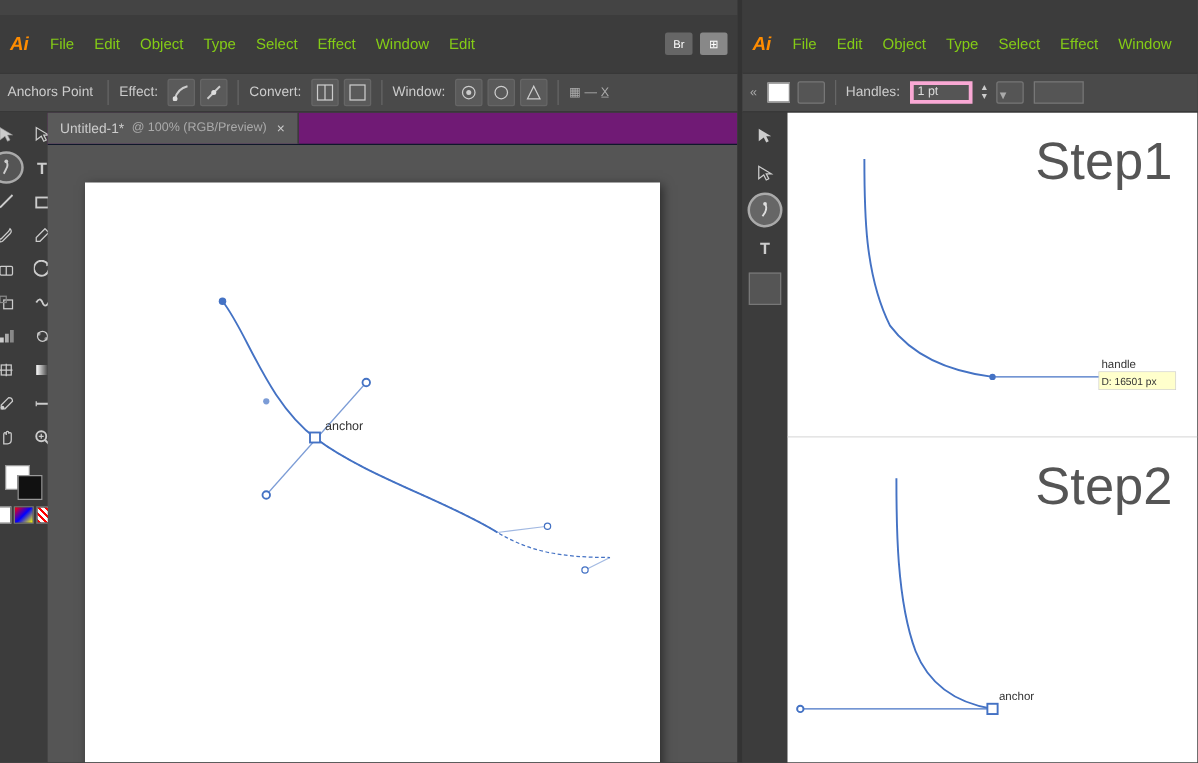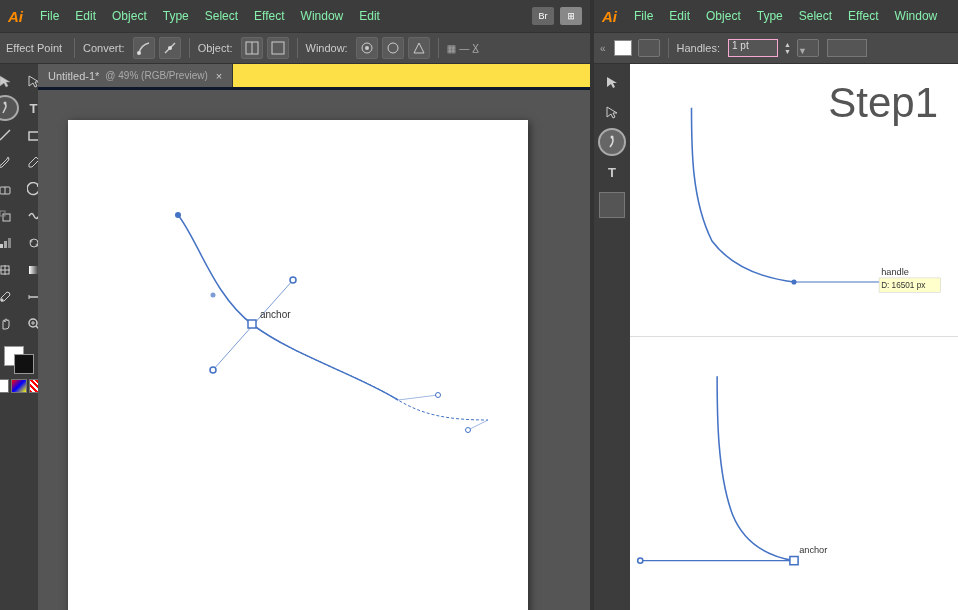--- a/index.html
+++ b/index.html
@@ -1,36 +1,37 @@
 <!DOCTYPE html>
 <html><head>
   <meta charset="utf-8">
   <style>
     * { margin: 0; padding: 0; box-sizing: border-box; }
     body { width: 958px; height: 610px; overflow: hidden; font-family: Arial, sans-serif; background: #444; display: flex; flex-direction: column; }
 
     
     .menu-bar {
-      height: 32px;
+      height: 46px;
       background: #3c3c3c;
       display: flex;
       align-items: center;
       padding: 0 8px;
       gap: 2px;
       flex-shrink: 0;
+      margin-top: 12px;
     }
     .menu-bar .ai-logo {
       color: #ff8c00;
       font-weight: bold;
       font-size: 15px;
       font-style: italic;
       margin-right: 8px;
     }
     .menu-item {
-      color: #86efac;
+      color: #84cc16;
       font-size: 12px;
       padding: 2px 7px;
       cursor: pointer;
       border-radius: 2px;
     }
 
     
     .toolbar {
       height: 32px;
       background: #4a4a4a;
@@ -59,24 +60,24 @@
     }
     .toolbar-separator {
       width: 1px; height: 20px;
       background: #666;
       margin: 0 4px;
     }
 
     
     .tab-bar {
       height: 26px;
-      background: #fde047;
+      background: #701a75;
       display: flex;
       align-items: stretch;
-      border-bottom: 3px solid #0f172a;
+      border-bottom: 1px solid #0f172a;
     }
     .tab {
       display: flex;
       align-items: center;
       padding: 0 10px;
       font-size: 11px;
       color: #ccc;
       background: #5a5a5a;
       border-right: 1px solid #333;
       cursor: pointer;
@@ -183,38 +184,38 @@
 
     <div style="margin-left:auto; width:22px; height:18px; background:#666; border-radius:2px; display:flex; align-items:center; justify-content:center;">
       <span style="color:#fff; font-size:9px;">Br</span>
     </div>
     <div style="margin-left:4px; width:22px; height:18px; background:#888; border-radius:2px; display:flex; align-items:center; justify-content:center;">
       <span style="color:#fff; font-size:9px;">⊞</span>
     </div>
   </div>
 
   <div class="toolbar">
-    <span class="toolbar-label">Effect Point</span>
+    <span class="toolbar-label">Anchors Point</span>
+    <div class="toolbar-separator"></div>
+    <span class="toolbar-label">Effect:</span>
+
+    <div class="toolbar-btn">
+      <svg width="14" height="14" viewBox="0 0 14 14">
+          <path d="M2,12 Q4,4 12,2" stroke="#ccc" stroke-width="1.5" fill="none"></path>
+          <circle cx="2" cy="12" r="2" fill="#ddd"></circle>
+        </svg>
+    </div>
+    <div class="toolbar-btn">
+      <svg width="14" height="14" viewBox="0 0 14 14">
+          <path d="M2,12 L12,2" stroke="#ccc" stroke-width="1.5" fill="none"></path>
+          <circle cx="7" cy="7" r="2" fill="#ddd"></circle>
+        </svg>
+    </div>
     <div class="toolbar-separator"></div>
     <span class="toolbar-label">Convert:</span>
-
-    <div class="toolbar-btn">
-      <svg width="14" height="14" viewBox="0 0 14 14">
-          <path d="M2,12 Q4,4 12,2" stroke="#ccc" stroke-width="1.5" fill="none"></path>
-          <circle cx="2" cy="12" r="2" fill="#ddd"></circle>
-        </svg>
-    </div>
-    <div class="toolbar-btn">
-      <svg width="14" height="14" viewBox="0 0 14 14">
-          <path d="M2,12 L12,2" stroke="#ccc" stroke-width="1.5" fill="none"></path>
-          <circle cx="7" cy="7" r="2" fill="#ddd"></circle>
-        </svg>
-    </div>
-    <div class="toolbar-separator"></div>
-    <span class="toolbar-label">Object:</span>
     <div class="toolbar-btn">
       <svg width="14" height="14" viewBox="0 0 14 14">
           <rect x="1" y="1" width="12" height="12" stroke="#ccc" stroke-width="1" fill="none"></rect>
           <line x1="7" y1="1" x2="7" y2="13" stroke="#ccc" stroke-width="1"></line>
         </svg>
     </div>
     <div class="toolbar-btn">
       <svg width="14" height="14" viewBox="0 0 14 14">
           <rect x="1" y="1" width="12" height="12" stroke="#ccc" stroke-width="1" fill="none"></rect>
         </svg>
@@ -400,21 +401,21 @@
           <div style="width:100%;height:100%;background:linear-gradient(135deg,red,blue,yellow);"></div>
         </div>
         <div style="width:16px;height:14px;background:repeating-linear-gradient(45deg,#f00,#f00 2px,#fff 2px,#fff 4px);border:1px solid #777;"></div>
       </div>
     </div>
 
     <div style="display:flex; flex-direction:column; flex:1; overflow:hidden;">
       <div class="tab-bar">
         <div class="tab">
           <span>Untitled-1*</span>
-          <span style="font-size:10px; color:#aaa; margin-left:2px;">@ 49% (RGB/Preview)</span>
+          <span style="font-size:10px; color:#aaa; margin-left:2px;">@ 100% (RGB/Preview)</span>
           <span style="margin-left:4px;">×</span>
         </div>
       </div>
       <div class="canvas-area">
 
         <div class="canvas-doc">
           
           <svg width="460" height="545" viewBox="0 0 460 545">
 
             <path d="M110,95 C130,120 145,175 185,205 C225,235 290,255 330,280" stroke="#4472C4" stroke-width="1.5" fill="none"></path>
@@ -460,21 +461,21 @@
   </div>
 
   <div class="toolbar">
 
     <div style="color:#aaa; font-size:10px; margin-right:4px;">«</div>
 
     <div style="width:18px;height:16px;background:white;border:1px solid #888;margin-right:2px;"></div>
     <div style="width:22px;height:18px;background:#555;border:1px solid #777;border-radius:2px;"></div>
     <div class="toolbar-separator"></div>
     <span class="toolbar-label">Handles:</span>
-    <div style="width:50px; height:18px; background:#555; border:1px solid #f9a8d4; display:flex; padding:0 3px;">
+    <div style="width:50px; height:18px; background:#555; border:3px solid #f9a8d4; display:flex; padding:0 3px;">
       <span style="color:#ddd; font-size:10px;">1 pt</span>
     </div>
     <div style="display:flex; flex-direction:column; margin-left:2px;">
       <span style="color:#ccc; font-size:7px; line-height:7px;">▲</span>
       <span style="color:#ccc; font-size:7px; line-height:7px;">▼</span>
     </div>
     <div style="width:22px;height:18px;background:#555;border:1px solid #777;border-radius:2px;margin-left:2px;">
       <span style="color:#aaa; font-size:9px;">▼</span>
     </div>
     <div style="width:40px;height:18px;background:#555;border:1px solid #777;margin-left:4px;"></div>
@@ -522,20 +523,21 @@
           <circle cx="160" cy="180" r="2.5" fill="#4472C4"></circle>
 
           <text x="245" y="173" font-size="9" fill="#333" font-family="Arial">handle</text>
 
           <rect x="243" y="176" width="60" height="14" fill="#ffffcc" stroke="#ccc" stroke-width="0.5"></rect>
           <text x="245" y="186" font-size="8" fill="#333" font-family="Arial">D: 16501 px</text>
         </svg>
       </div>
 
       <div style="position:absolute; bottom:0; left:0; width:100%; height:50%;">
+        <span class="step-label" style="top:15px; right:20px;">Step2</span>
         
         <svg width="100%" height="100%" viewBox="0 0 320 200">
 
           <path d="M85,5 C85,40 85,100 100,140 C110,165 130,180 160,185" stroke="#4472C4" stroke-width="1.5" fill="none"></path>
 
           <line x1="10" y1="185" x2="160" y2="185" stroke="#4472C4" stroke-width="1"></line>
 
           <rect x="156" y="181" width="8" height="8" fill="white" stroke="#4472C4" stroke-width="1.5"></rect>
 
           <circle cx="10" cy="185" r="2.5" fill="white" stroke="#4472C4" stroke-width="1.5"></circle>

